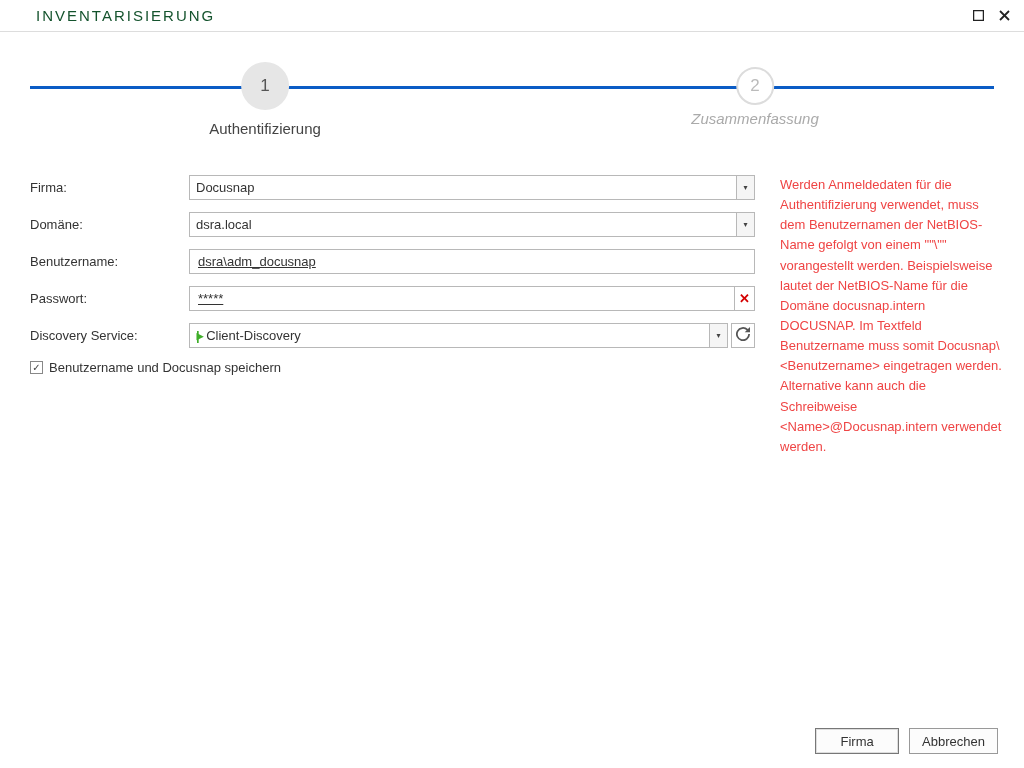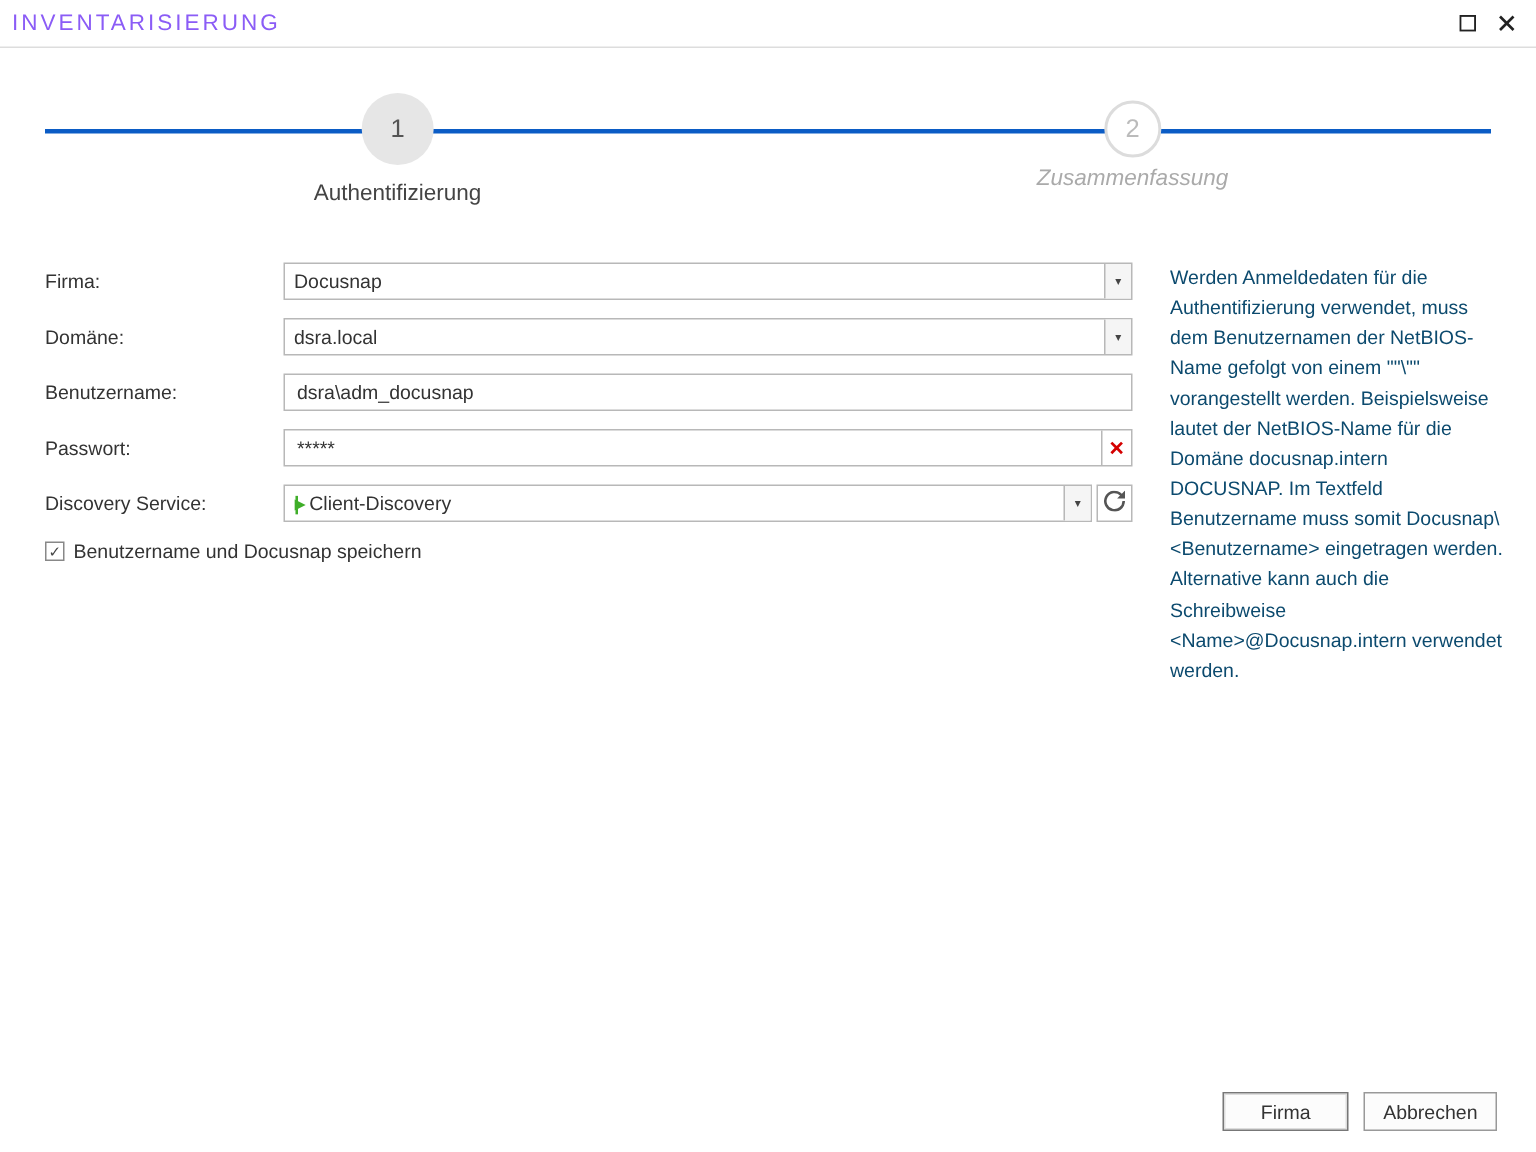--- a/index.html
+++ b/index.html
@@ -19,22 +19,23 @@
     height: 32px;
     display: flex;
     align-items: center;
     padding: 0 8px;
     border-bottom: 1px solid #ddd;
   }
   .titlebar-title {
     flex: 1;
     font-size: 15px;
     letter-spacing: 2px;
-    color: #8b5cf6;
+    color: #14532d;
     font-weight: 400;
+    margin-left: 28px;
   }
   .titlebar-btn {
     width: 24px;
     height: 24px;
     display: flex;
     align-items: center;
     justify-content: center;
     cursor: pointer;
     font-size: 14px;
     color: #222;
@@ -103,21 +104,21 @@
     display: flex;
   }
   .form-col {
     flex: 0 0 725px;
   }
   .help-col {
     flex: 1;
     padding-left: 25px;
     font-size: 13px;
     line-height: 1.55;
-    color: #0c4a6e;
+    color: #ef4444;
   }
 
   .form-row {
     display: flex;
     align-items: center;
     margin-bottom: 12px;
   }
   .form-row label {
     flex: 0 0 135px;
     color: #333;
@@ -158,20 +159,21 @@
     background: #f5f5f5;
   }
   .textinput input {
     border: none;
     outline: none;
     width: 100%;
     font-size: 13px;
     font-family: inherit;
     color: #333;
     background: transparent;
+    text-decoration: underline;
   }
   .pwd-wrap { position: relative; padding-right: 22px; }
   .pwd-clear {
     position: absolute;
     right: 0;
     top: 0;
     bottom: 0;
     width: 20px;
     display: flex;
     align-items: center;

